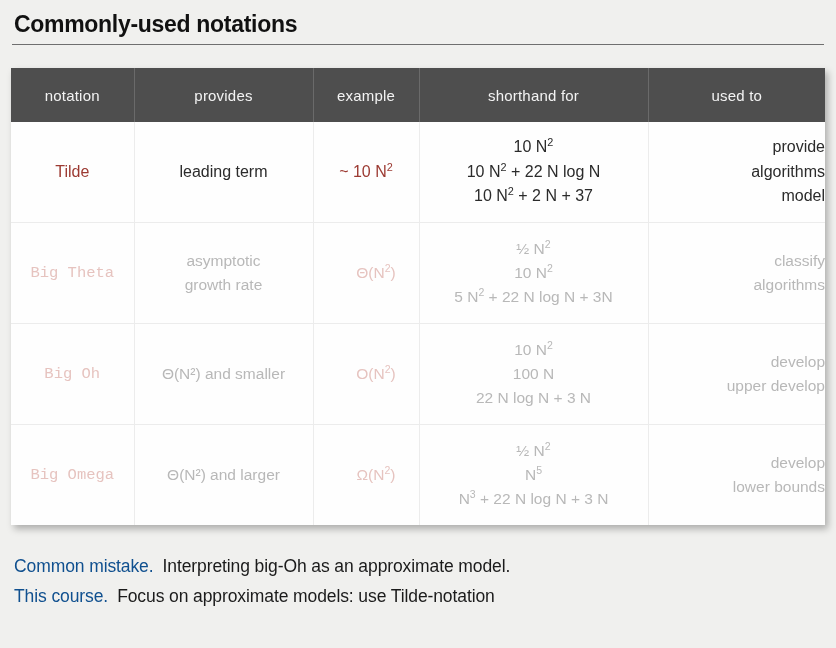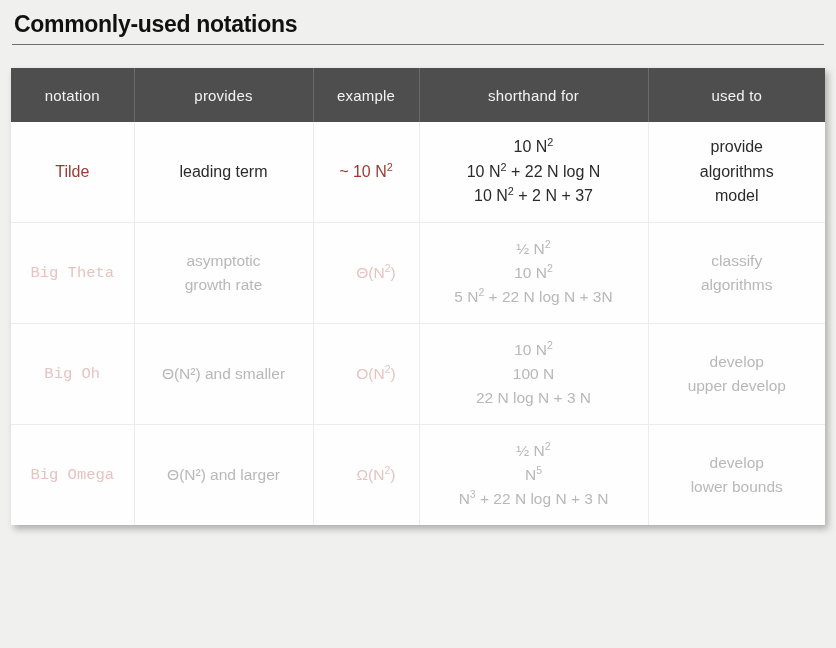--- a/index.html
+++ b/index.html
@@ -76,21 +76,21 @@
     border-bottom: 1px solid #ececec;
   }
   tbody tr:last-child { border-bottom: none; }
   tbody td {
     border-right: 1px solid #ececec;
     height: 100px;
     font-size: 15.5px;
     color: #3b3b3b;
     line-height: 1.55;
   }
-  tbody td:last-child { border-right: none; }
+  tbody td:last-child { border-right: none; text-align: right; }
 
   
   col.c-notation  { width: 123px; }
   col.c-provides  { width: 179px; }
   col.c-example   { width: 106px; }
   col.c-shorthand { width: 229px; }
   col.c-usedto    { width: 177px; }
 
   
   tr.row-active td { color: #2b2b2b; font-size: 16px; }
@@ -220,13 +220,15 @@
           <td class="usedto-cell">
             <span class="usedto-line">develop</span>
             <span class="usedto-line">lower bounds</span>
           </td>
         </tr>
       </tbody>
   </table>
 </div>
 
 <div class="footnotes" id="footnotes">
+    <div class="foot-line"><span class="foot-lead">Common mistake.</span><span class="foot-gap"></span><span>Interpreting big-Oh as an approximate model.</span></div>
+    <div class="foot-line"><span class="foot-lead">This course.</span><span class="foot-gap"></span><span>Focus on approximate models: use Tilde-notation</span></div>
   </div>
 
 </body></html>

